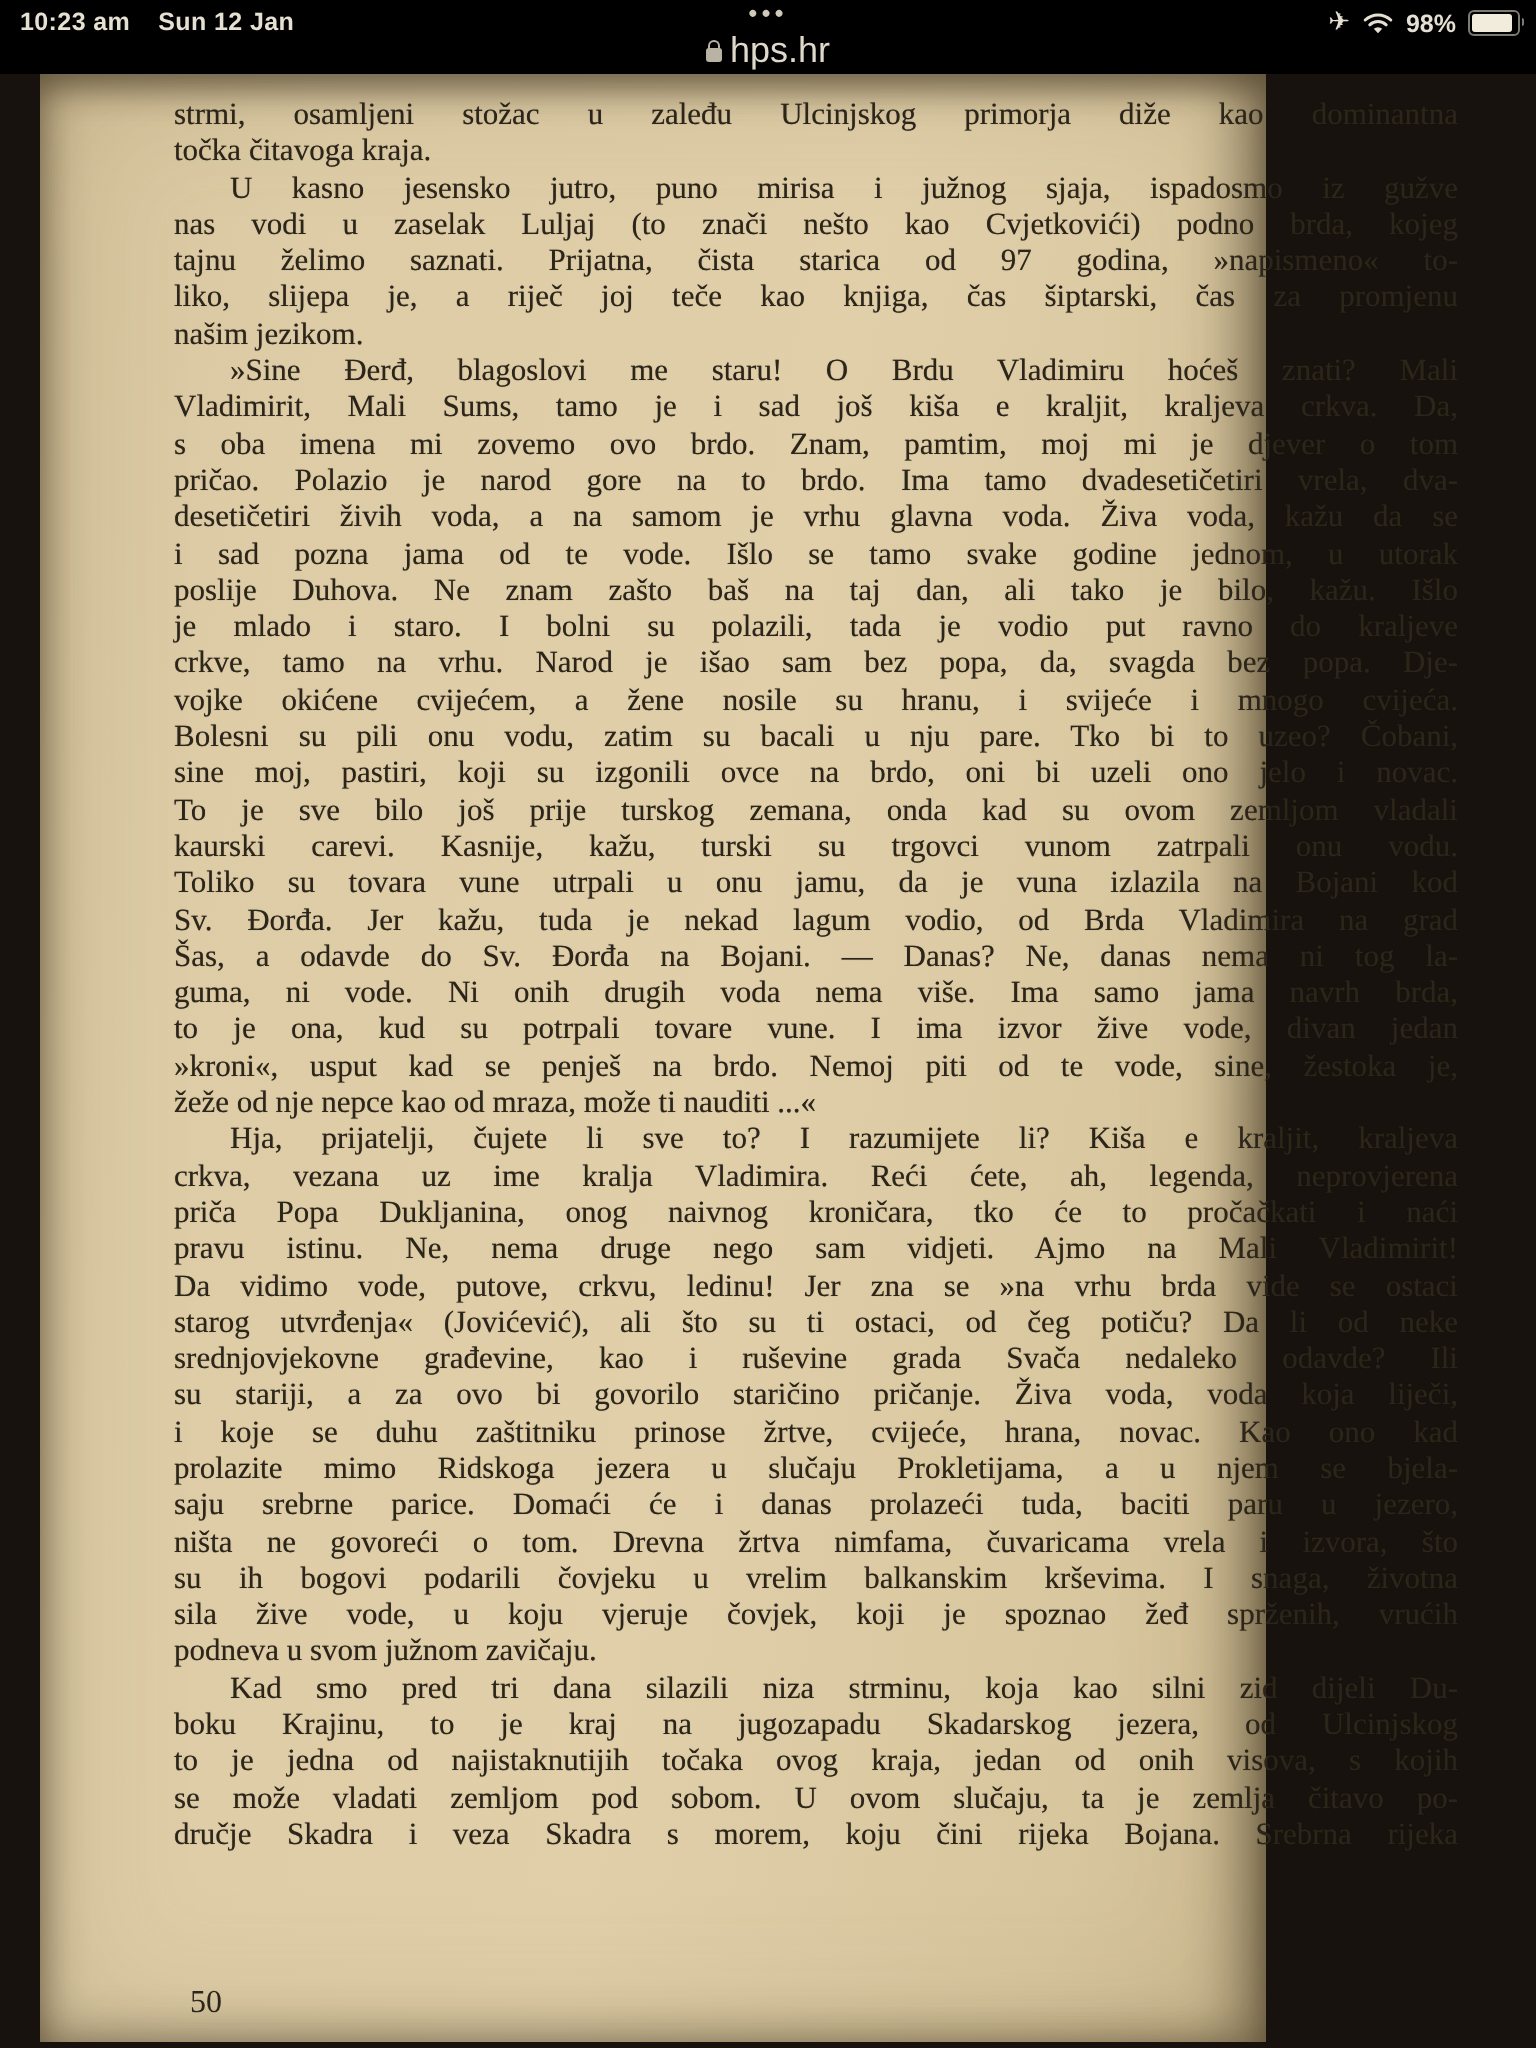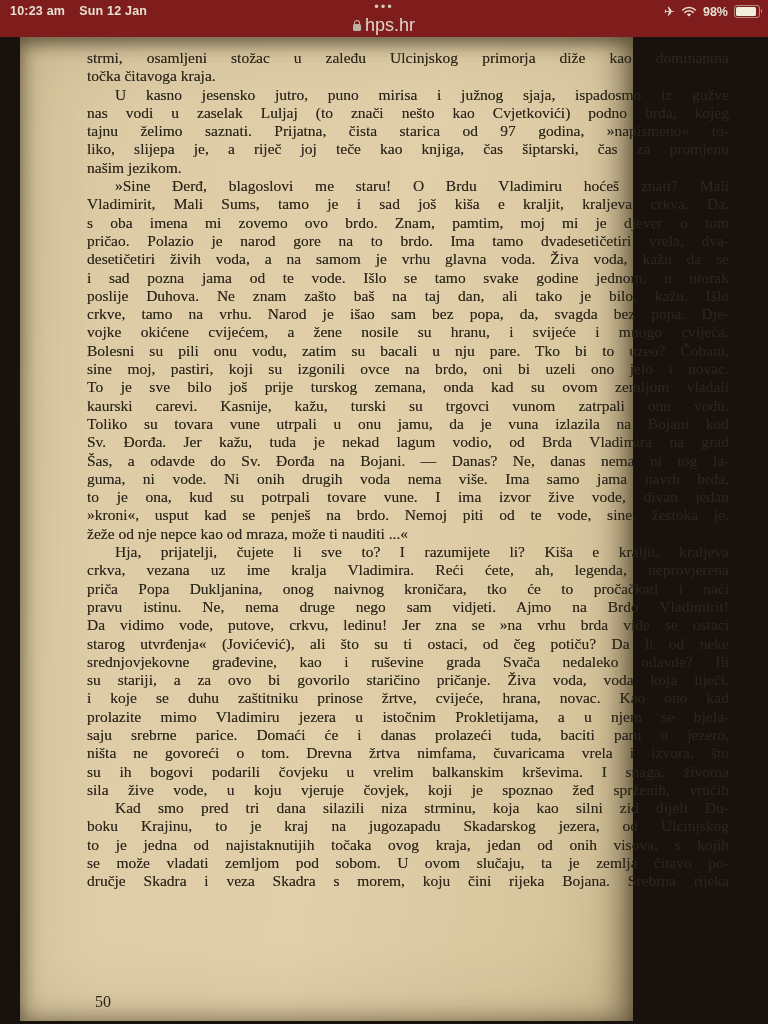--- a/index.html
+++ b/index.html
@@ -7,21 +7,21 @@
     width: 768px; height: 1024px;
     background: #17120d;
     overflow: hidden;
     font-family: "Liberation Sans", sans-serif;
     position: relative;
   }
 
   
   .status-bar {
     position: absolute; top: 0; left: 0; right: 0; height: 37px;
-    background: #7f1d1d;
+    background: #000000;
     color: #e6e0d2;
     z-index: 5;
   }
   .sb-left {
     position: absolute; left: 10px; top: 4px;
     display: flex; gap: 14px;
     font-size: 12.5px; font-weight: bold; letter-spacing: .2px;
   }
   .sb-right {
     position: absolute; right: 8px; top: 4px;
@@ -141,47 +141,49 @@
       <div class="line">tajnu želimo saznati. Prijatna, čista starica od 97 godina, »napismeno« to-</div>
       <div class="line">liko, slijepa je, a riječ joj teče kao knjiga, čas šiptarski, čas za promjenu</div>
       <div class="line last">našim jezikom.</div>
       <div class="line indent">»Sine Đerđ, blagoslovi me staru! O Brdu Vladimiru hoćeš znati? Mali</div>
       <div class="line">Vladimirit, Mali Sums, tamo je i sad još kiša e kraljit, kraljeva crkva. Da,</div>
       <div class="line">s oba imena mi zovemo ovo brdo. Znam, pamtim, moj mi je djever o tom</div>
       <div class="line">pričao. Polazio je narod gore na to brdo. Ima tamo dvadesetičetiri vrela, dva-</div>
       <div class="line">desetičetiri živih voda, a na samom je vrhu glavna voda. Živa voda, kažu da se</div>
       <div class="line">i sad pozna jama od te vode. Išlo se tamo svake godine jednom, u utorak</div>
       <div class="line">poslije Duhova. Ne znam zašto baš na taj dan, ali tako je bilo, kažu. Išlo</div>
+      <div class="line">je mlado i staro. I bolni su polazili, tada je vodio put ravno do kraljeve</div>
       <div class="line">crkve, tamo na vrhu. Narod je išao sam bez popa, da, svagda bez popa. Dje-</div>
       <div class="line">vojke okićene cvijećem, a žene nosile su hranu, i svijeće i mnogo cvijeća.</div>
       <div class="line">Bolesni su pili onu vodu, zatim su bacali u nju pare. Tko bi to uzeo? Čobani,</div>
       <div class="line">sine moj, pastiri, koji su izgonili ovce na brdo, oni bi uzeli ono jelo i novac.</div>
       <div class="line">To je sve bilo još prije turskog zemana, onda kad su ovom zemljom vladali</div>
       <div class="line">kaurski carevi. Kasnije, kažu, turski su trgovci vunom zatrpali onu vodu.</div>
       <div class="line">Toliko su tovara vune utrpali u onu jamu, da je vuna izlazila na Bojani kod</div>
       <div class="line">Sv. Đorđa. Jer kažu, tuda je nekad lagum vodio, od Brda Vladimira na grad</div>
       <div class="line">Šas, a odavde do Sv. Đorđa na Bojani. — Danas? Ne, danas nema ni tog la-</div>
       <div class="line">guma, ni vode. Ni onih drugih voda nema više. Ima samo jama navrh brda,</div>
       <div class="line">to je ona, kud su potrpali tovare vune. I ima izvor žive vode, divan jedan</div>
       <div class="line">»kroni«, usput kad se penješ na brdo. Nemoj piti od te vode, sine, žestoka je,</div>
       <div class="line last">žeže od nje nepce kao od mraza, može ti nauditi ...«</div>
       <div class="line indent">Hja, prijatelji, čujete li sve to? I razumijete li? Kiša e kraljit, kraljeva</div>
       <div class="line">crkva, vezana uz ime kralja Vladimira. Reći ćete, ah, legenda, neprovjerena</div>
       <div class="line">priča Popa Dukljanina, onog naivnog kroničara, tko će to pročačkati i naći</div>
-      <div class="line">pravu istinu. Ne, nema druge nego sam vidjeti. Ajmo na Brdo Vladimirit!</div>
+      <div class="line">pravu istinu. Ne, nema druge nego sam vidjeti. Ajmo na Mali Vladimirit!</div>
       <div class="line">Da vidimo vode, putove, crkvu, ledinu! Jer zna se »na vrhu brda vide se ostaci</div>
       <div class="line">starog utvrđenja« (Jovićević), ali što su ti ostaci, od čeg potiču? Da li od neke</div>
       <div class="line">srednjovjekovne građevine, kao i ruševine grada Svača nedaleko odavde? Ili</div>
       <div class="line">su stariji, a za ovo bi govorilo staričino pričanje. Živa voda, voda koja liječi,</div>
       <div class="line">i koje se duhu zaštitniku prinose žrtve, cvijeće, hrana, novac. Kao ono kad</div>
-      <div class="line">prolazite mimo Vladimiru jezera u istočnim Prokletijama, a u njem se bjela-</div>
+      <div class="line">prolazite mimo Ridskoga jezera u slučaju Prokletijama, a u njem se bjela-</div>
       <div class="line">saju srebrne parice. Domaći će i danas prolazeći tuda, baciti paru u jezero,</div>
       <div class="line">ništa ne govoreći o tom. Drevna žrtva nimfama, čuvaricama vrela i izvora, što</div>
       <div class="line">su ih bogovi podarili čovjeku u vrelim balkanskim krševima. I snaga, životna</div>
       <div class="line">sila žive vode, u koju vjeruje čovjek, koji je spoznao žeđ sprženih, vrućih</div>
+      <div class="line last">podneva u svom južnom zavičaju.</div>
       <div class="line indent">Kad smo pred tri dana silazili niza strminu, koja kao silni zid dijeli Du-</div>
       <div class="line">boku Krajinu, to je kraj na jugozapadu Skadarskog jezera, od Ulcinjskog</div>
       <div class="line">to je jedna od najistaknutijih točaka ovog kraja, jedan od onih visova, s kojih</div>
       <div class="line">se može vladati zemljom pod sobom. U ovom slučaju, ta je zemlja čitavo po-</div>
       <div class="line">dručje Skadra i veza Skadra s morem, koju čini rijeka Bojana. Srebrna rijeka</div>
     </div>
   <div class="page-number">50</div>
 </div>
 
 </body></html>

